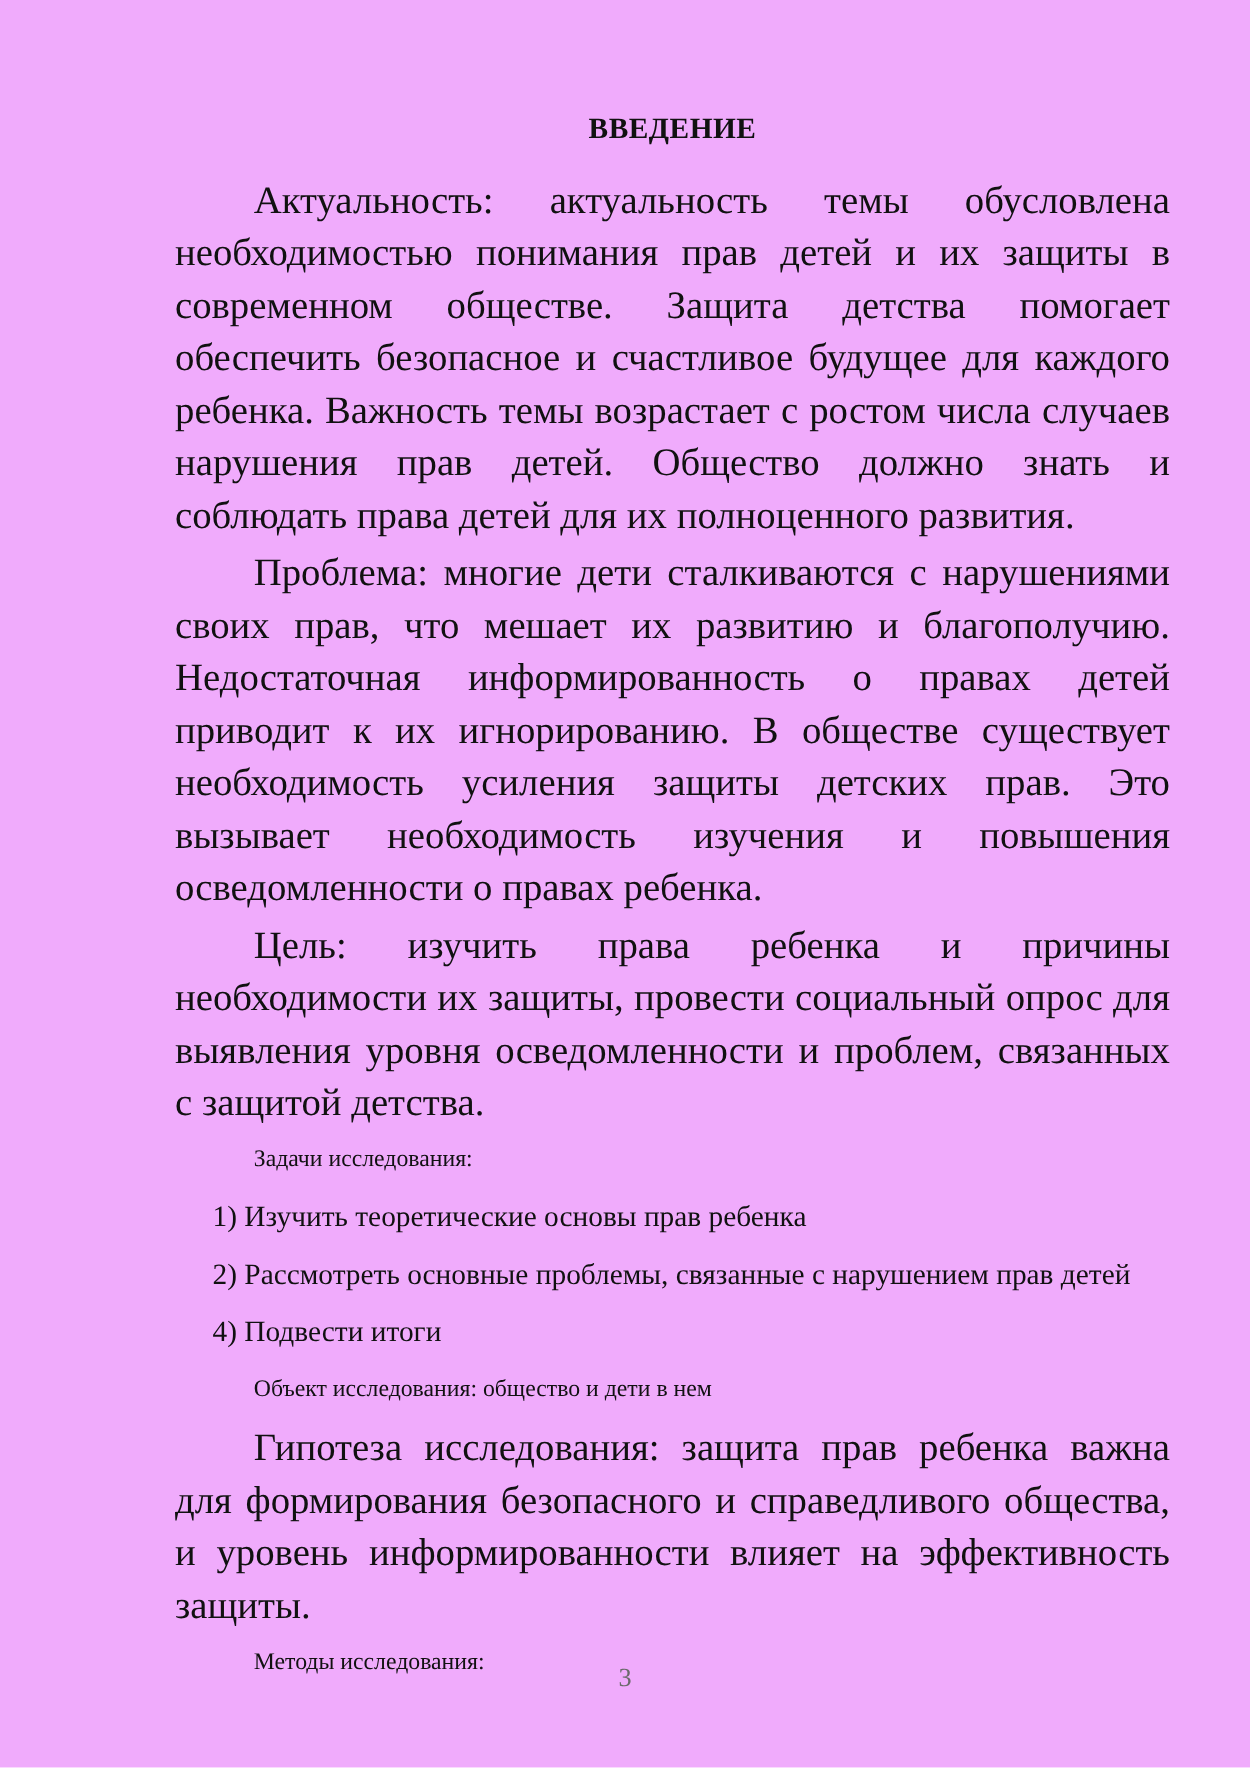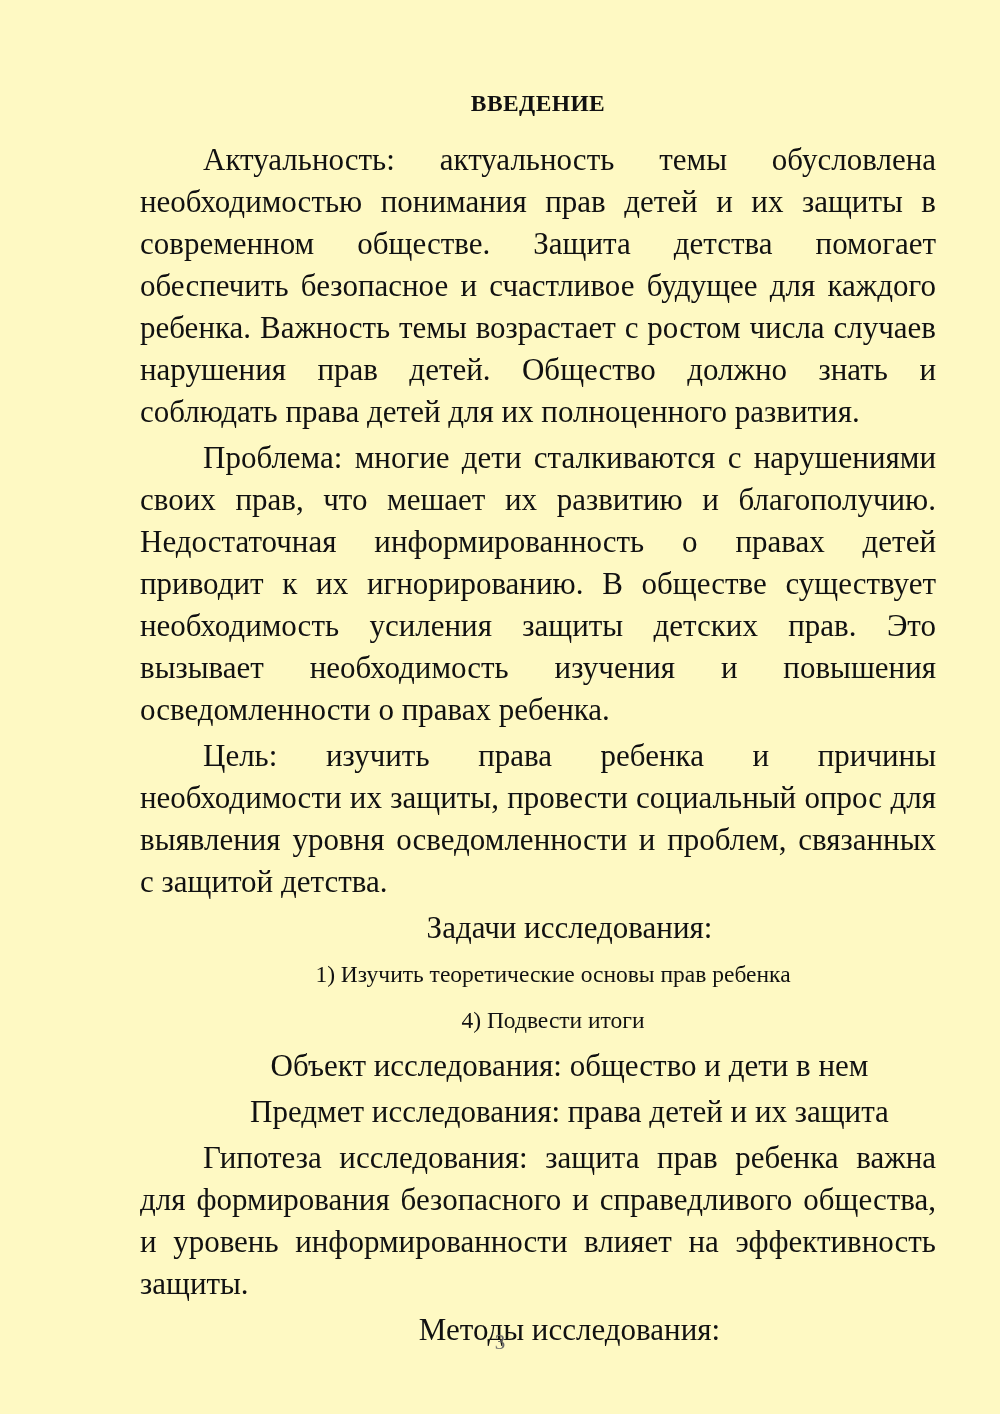--- a/index.html
+++ b/index.html
@@ -7,21 +7,21 @@
     margin: 0;
     padding: 0;
     background: #ffffff;
   }
 
   .page {
     position: relative;
     width: 1000px;
     height: 1414px;
     margin: 0 auto;
-    background: #fef9c3;
+    background: #f0abfc;
     box-sizing: border-box;
     overflow: hidden;
     font-family: "Liberation Serif", "DejaVu Serif", serif;
     color: #111111;
   }
 
   .content {
     position: absolute;
     left: 140px;
     top: 88px;
@@ -42,38 +42,38 @@
     font-size: 31px;
     line-height: 42px;
     text-align: justify;
     text-justify: inter-word;
     margin: 0 0 4px 0;
     text-indent: 63px;
     hyphens: none;
   }
 
   .plain {
-    font-size: 31px;
+    font-size: 19px;
     line-height: 42px;
-    text-align: center;
+    text-align: left;
     margin: 0 0 4px 0;
     text-indent: 63px;
   }
 
   .list-item {
     font-size: 23.5px;
     line-height: 42px;
     text-align: justify;
     text-justify: inter-word;
     margin: 0 0 4px 0;
     text-indent: 30px;
   }
 
   .list-item.short {
-    text-align: center;
+    text-align: left;
   }
 
   .page-number {
     position: absolute;
     left: 0;
     right: 0;
     top: 1330px;
     text-align: center;
     font-size: 21px;
     font-family: "Liberation Serif", "DejaVu Serif", serif;
@@ -92,28 +92,28 @@
     <p class="para">Актуальность: актуальность темы обусловлена необходимостью понимания прав детей и их защиты в современном обществе. Защита детства помогает обеспечить безопасное и счастливое будущее для каждого ребенка. Важность темы возрастает с ростом числа случаев нарушения прав детей. Общество должно знать и соблюдать права детей для их полноценного развития.</p>
 
     <p class="para">Проблема: многие дети сталкиваются с нарушениями своих прав, что мешает их развитию и благополучию. Недостаточная информированность о правах детей приводит к их игнорированию. В обществе существует необходимость усиления защиты детских прав. Это вызывает необходимость изучения и повышения осведомленности о правах ребенка.</p>
 
     <p class="para">Цель: изучить права ребенка и причины необходимости их защиты, провести социальный опрос для выявления уровня осведомленности и проблем, связанных с защитой детства.</p>
 
     <p class="plain">Задачи исследования:</p>
 
     <p class="list-item short">1) Изучить теоретические основы прав ребенка</p>
 
+    <p class="list-item">2) Рассмотреть основные проблемы, связанные с нарушением прав детей</p>
 
 
 
     <p class="list-item short">4) Подвести итоги</p>
 
     <p class="plain">Объект исследования: общество и дети в нем</p>
 
-    <p class="plain">Предмет исследования: права детей и их защита</p>
 
     <p class="para">Гипотеза исследования: защита прав ребенка важна для формирования безопасного и справедливого общества, и уровень информированности влияет на эффективность защиты.</p>
 
     <p class="plain">Методы исследования:</p>
 
   </div>
 
   <div class="page-number">3</div>
 
 </div>

